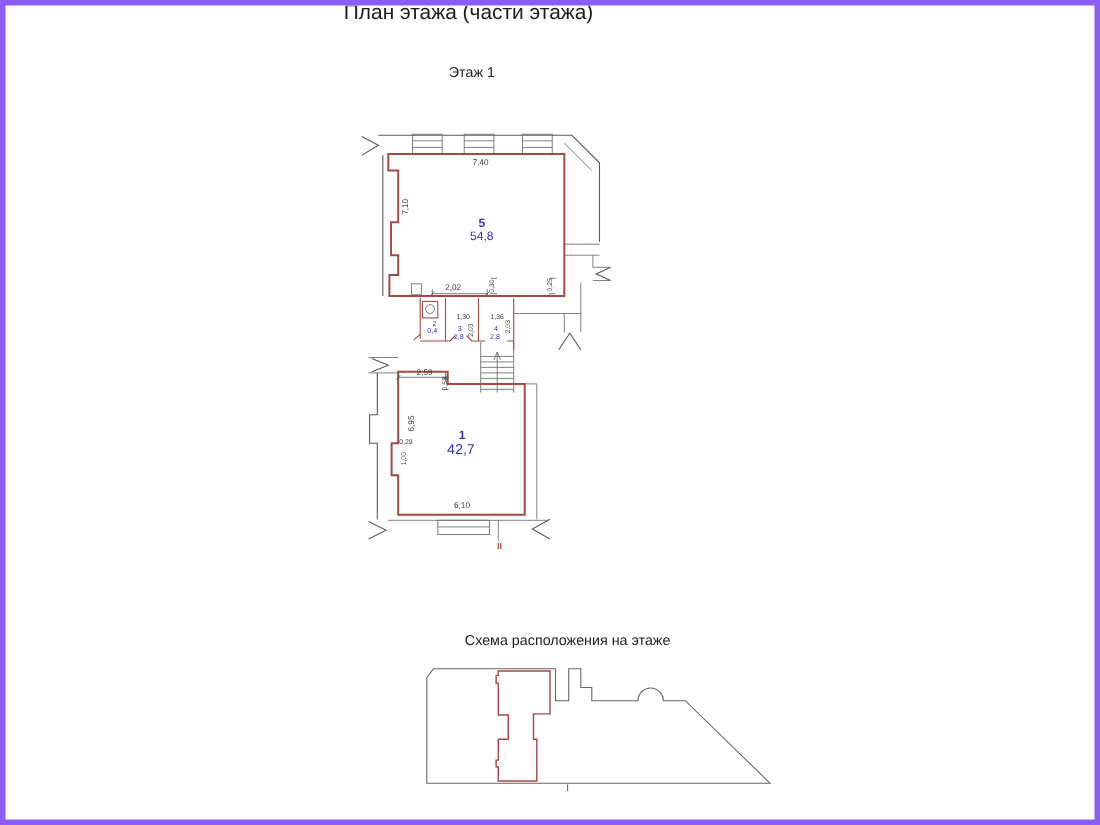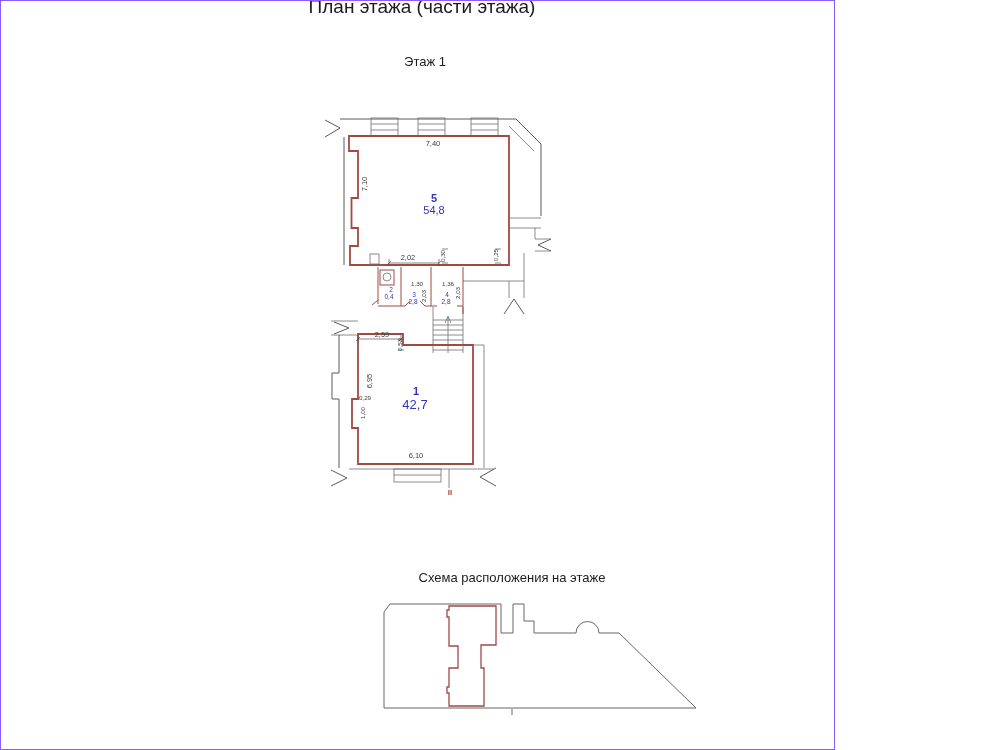--- a/index.html
+++ b/index.html
@@ -1,21 +1,21 @@
 <!DOCTYPE html>
 <html><head>
 <meta charset="utf-8">
 <style>
   html,body{margin:0;padding:0;background:#ffffff;}
   .page{
     position:relative;
-    width:835px;height:750px;
+    width:1000px;height:750px;
     background:#ffffff;
     box-sizing:border-box;
-    border:1px solid #8b5cf6;
+    border:5px solid #8b5cf6;
     overflow:hidden;
     font-family:"Liberation Sans", sans-serif;
   }
   svg{display:block;}
   text{font-family:"Liberation Sans", sans-serif; fill:#2b2b2b;}
   .title-text{font-size:19px; fill:#1c1c1c;}
   .subtitle-text{font-size:13px; fill:#1c1c1c;}
   .caption-text{font-size:13px; fill:#1c1c1c;}
   .room-num{font-size:11px; fill:#3434b6; font-weight:bold;}
   .room-area{font-size:11px; fill:#3434b6;}

